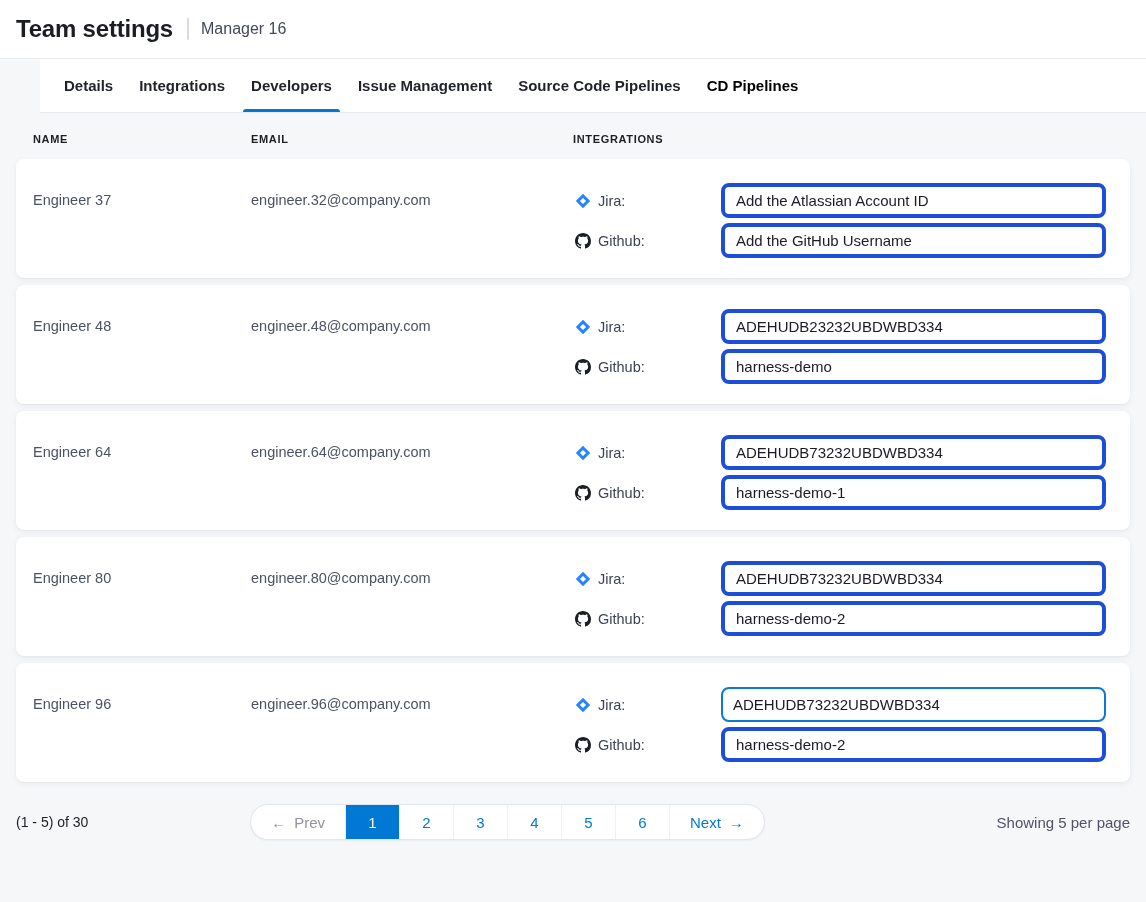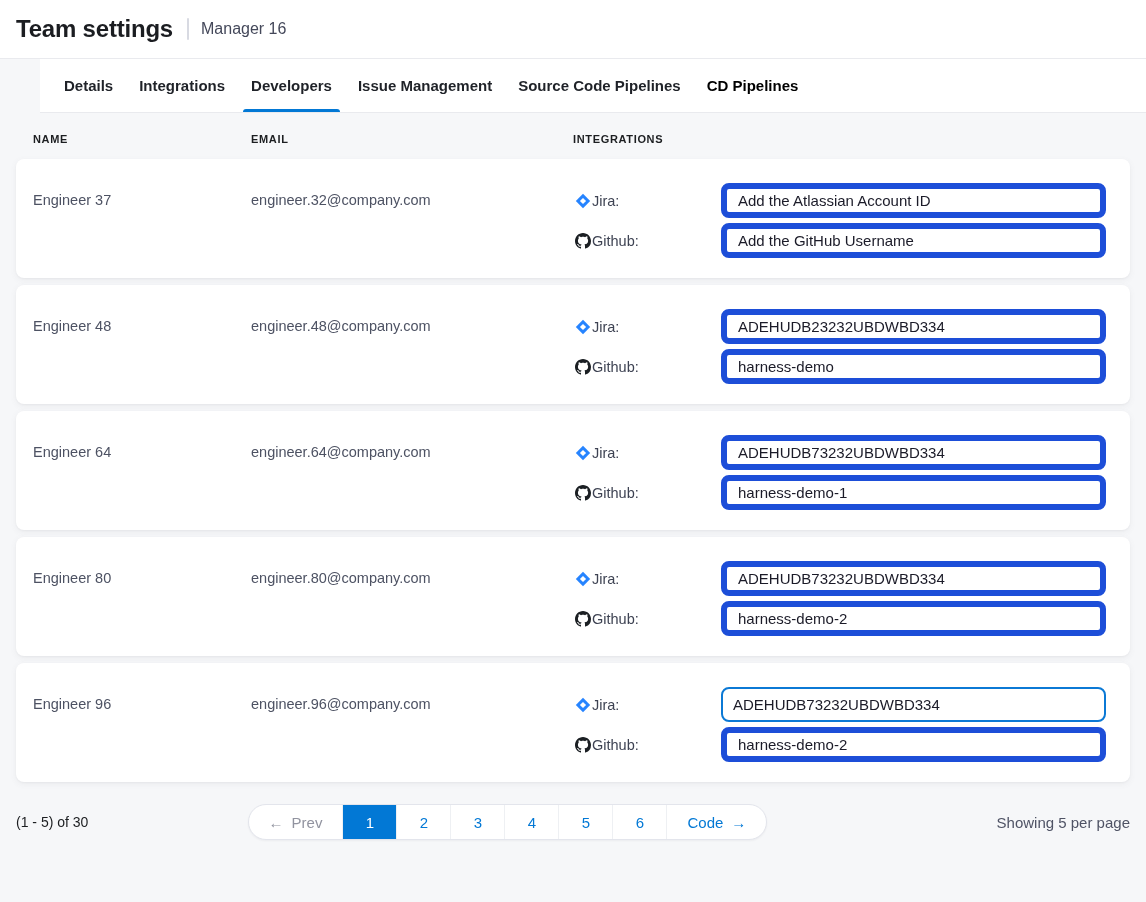--- a/index.html
+++ b/index.html
@@ -76,29 +76,29 @@
     align-items: flex-start;
   }
   .cell-text {
     font-size: 14.5px; color: #4d5263;
     padding-top: 9px; line-height: 16px;
   }
   .integrations { flex: 1 1 auto; display: flex; flex-direction: column; }
   .int-line { display: flex; align-items: center; margin-bottom: 5px; }
   .int-label {
     width: 148px; flex: 0 0 auto;
-    display: flex; align-items: center; gap: 1px;
+    display: flex; align-items: center; gap: 7px;
     font-size: 14.5px; color: #3e4353;
     padding-left: 2px;
   }
   .int-label .icon { display: inline-flex; width: 16px; height: 16px; }
   .int-input {
     flex: 1 1 auto;
     height: 35px;
-    border: 6px solid #1d4ed8;
+    border: 4px solid #1d4ed8;
     border-radius: 8px;
     padding: 0 11px;
     font-family: "Liberation Sans", sans-serif;
     font-size: 15px; color: #1b1b28;
     background: #ffffff;
     outline: none;
   }
   .int-input.focused {
     border: 2px solid #0b79d5;
     padding: 0 10px;
@@ -334,20 +334,20 @@
       </button>
       <span id="pages" style="display:flex">
           <button class="page active">1</button>
           <button class="page">2</button>
           <button class="page">3</button>
           <button class="page">4</button>
           <button class="page">5</button>
           <button class="page">6</button>
         </span>
       <button class="nav-btn next">
-        <span>Code</span>
+        <span>Next</span>
         <span>→</span>
       </button>
     </div>
     <div class="per-page-text">Showing 5 per page</div>
   </footer>
 
 </div>
 
 </body></html>

